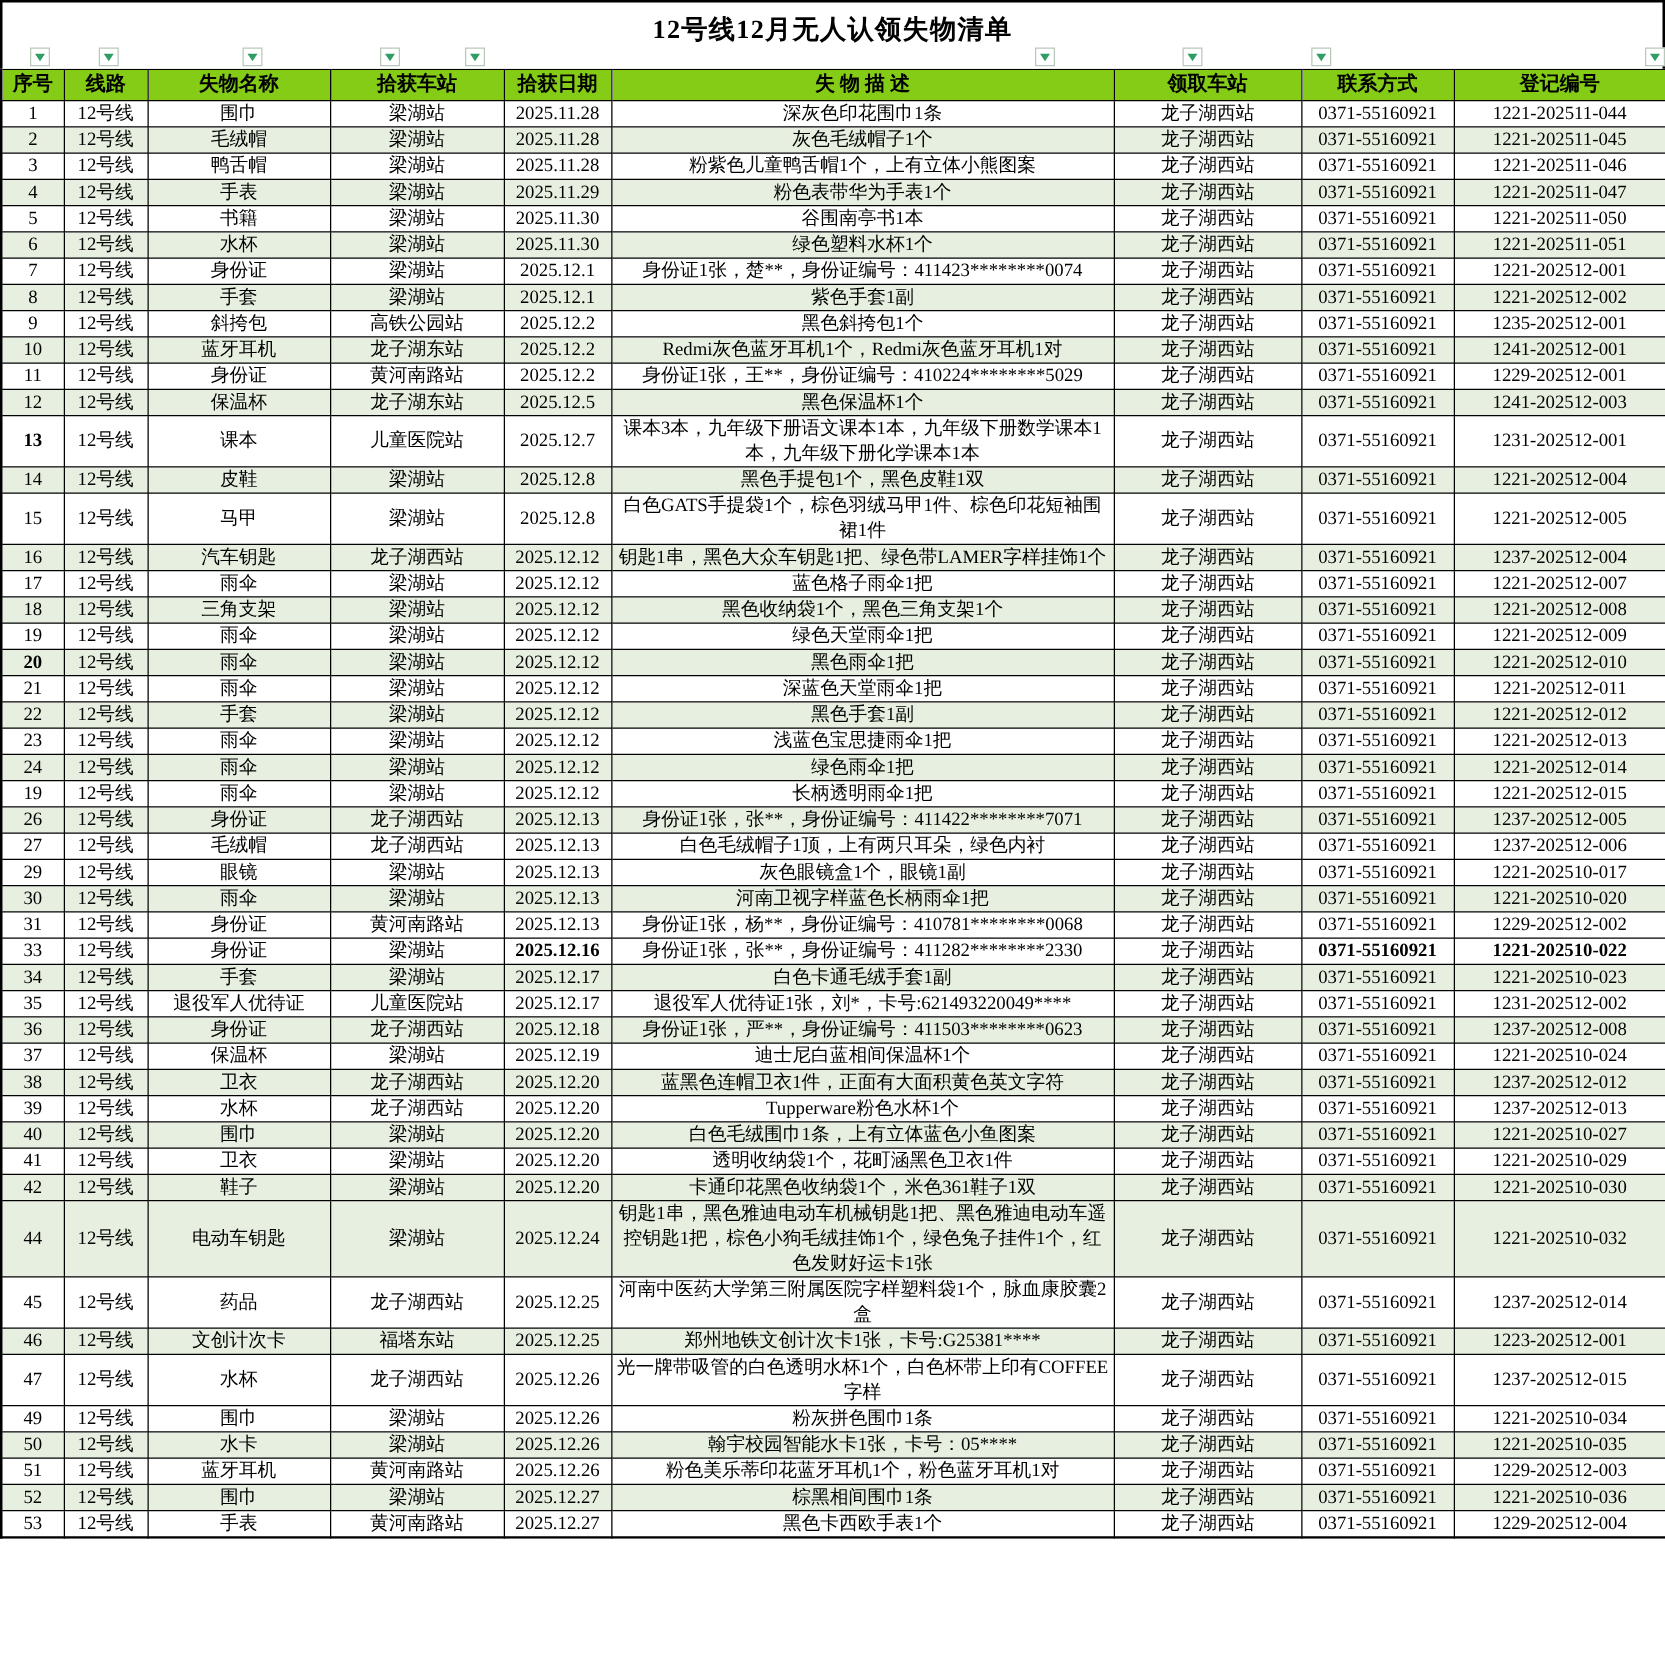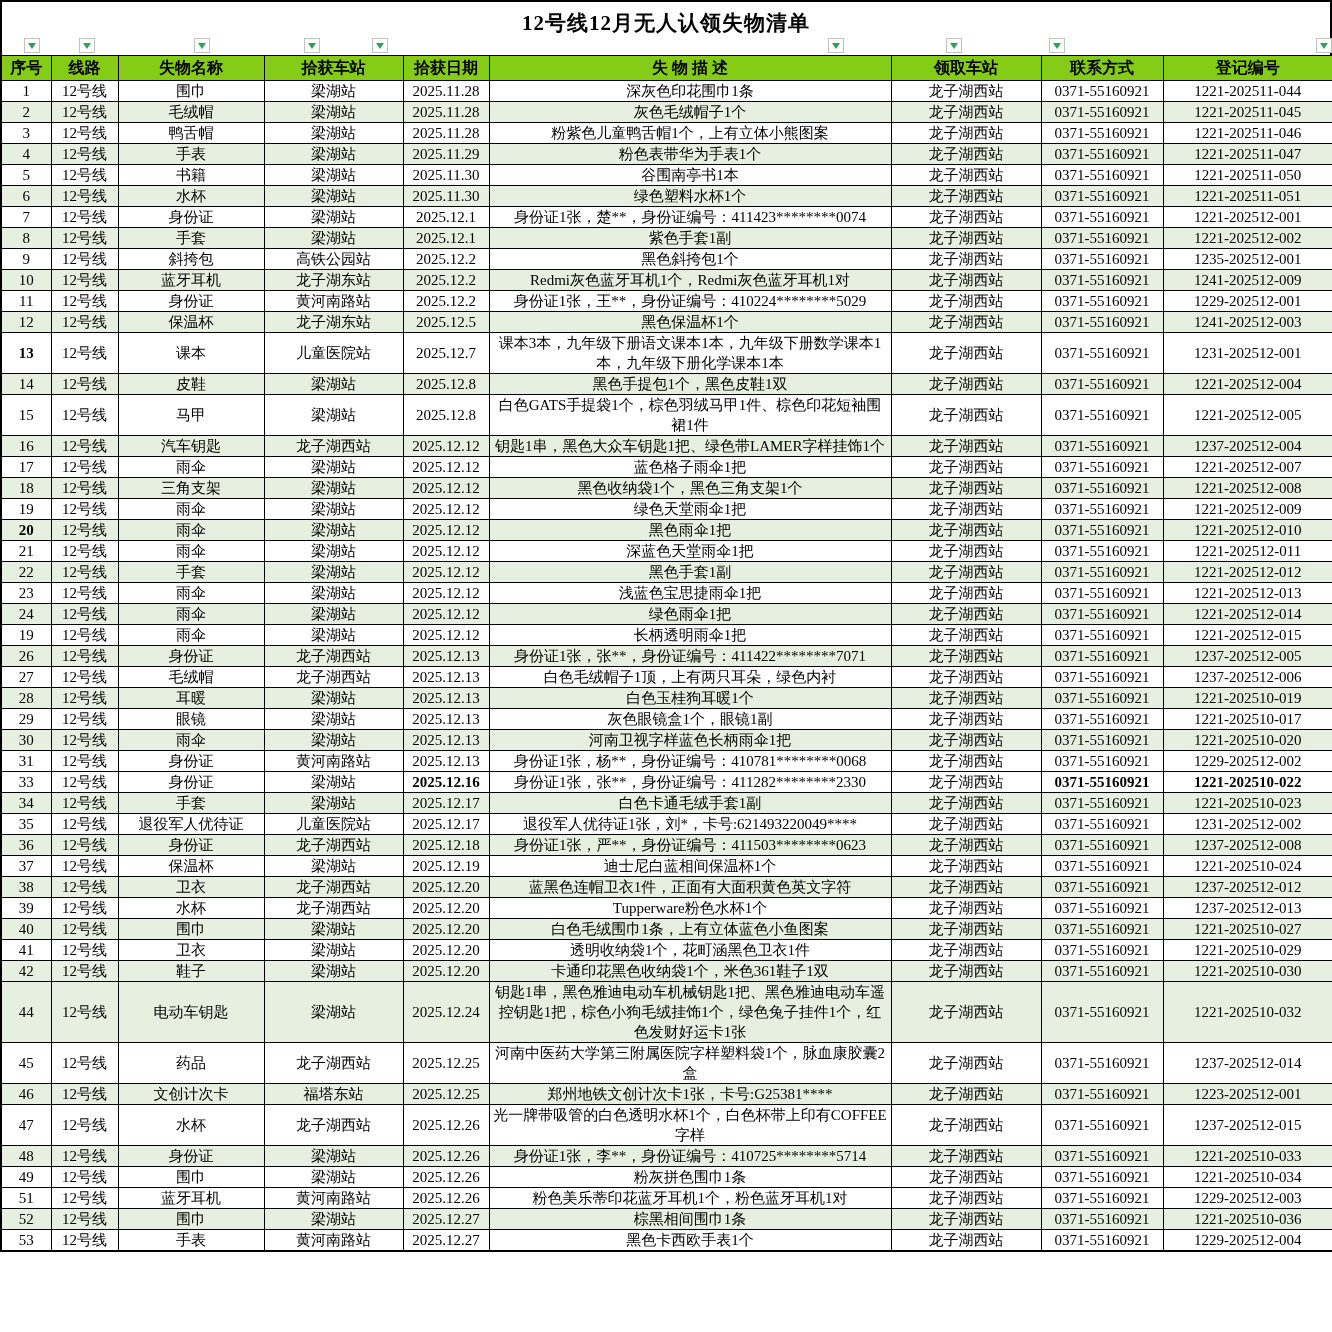--- a/index.html
+++ b/index.html
@@ -229,21 +229,21 @@
         </tr>
         <tr class="alt">
           <td>10</td>
           <td>12号线</td>
           <td>蓝牙耳机</td>
           <td>龙子湖东站</td>
           <td>2025.12.2</td>
           <td>Redmi灰色蓝牙耳机1个，Redmi灰色蓝牙耳机1对</td>
           <td>龙子湖西站</td>
           <td>0371-55160921</td>
-          <td>1241-202512-009</td>
+          <td>1241-202512-001</td>
         </tr>
         <tr>
           <td>11</td>
           <td>12号线</td>
           <td>身份证</td>
           <td>黄河南路站</td>
           <td>2025.12.2</td>
           <td>身份证1张，王**，身份证编号：410224********5029</td>
           <td>龙子湖西站</td>
           <td>0371-55160921</td>
@@ -418,31 +418,20 @@
           <td>27</td>
           <td>12号线</td>
           <td>毛绒帽</td>
           <td>龙子湖西站</td>
           <td>2025.12.13</td>
           <td>白色毛绒帽子1顶，上有两只耳朵，绿色内衬</td>
           <td>龙子湖西站</td>
           <td>0371-55160921</td>
           <td>1237-202512-006</td>
         </tr>
-        <tr class="alt">
-          <td>28</td>
-          <td>12号线</td>
-          <td>耳暖</td>
-          <td>梁湖站</td>
-          <td>2025.12.13</td>
-          <td>白色玉桂狗耳暖1个</td>
-          <td>龙子湖西站</td>
-          <td>0371-55160921</td>
-          <td>1221-202510-019</td>
-        </tr>
         <tr>
           <td>29</td>
           <td>12号线</td>
           <td>眼镜</td>
           <td>梁湖站</td>
           <td>2025.12.13</td>
           <td>灰色眼镜盒1个，眼镜1副</td>
           <td>龙子湖西站</td>
           <td>0371-55160921</td>
           <td>1221-202510-017</td>
@@ -616,41 +605,41 @@
           <td>47</td>
           <td>12号线</td>
           <td>水杯</td>
           <td>龙子湖西站</td>
           <td>2025.12.26</td>
           <td>光一牌带吸管的白色透明水杯1个，白色杯带上印有COFFEE字样</td>
           <td>龙子湖西站</td>
           <td>0371-55160921</td>
           <td>1237-202512-015</td>
         </tr>
-        <tr class="alt">
-          <td>48</td>
-          <td>12号线</td>
-          <td>身份证</td>
-          <td>梁湖站</td>
-          <td>2025.12.26</td>
-          <td>身份证1张，李**，身份证编号：410725********5714</td>
-          <td>龙子湖西站</td>
-          <td>0371-55160921</td>
-          <td>1221-202510-033</td>
-        </tr>
         <tr>
           <td>49</td>
           <td>12号线</td>
           <td>围巾</td>
           <td>梁湖站</td>
           <td>2025.12.26</td>
           <td>粉灰拼色围巾1条</td>
           <td>龙子湖西站</td>
           <td>0371-55160921</td>
           <td>1221-202510-034</td>
+        </tr>
+        <tr class="alt">
+          <td>50</td>
+          <td>12号线</td>
+          <td>水卡</td>
+          <td>梁湖站</td>
+          <td>2025.12.26</td>
+          <td>翰宇校园智能水卡1张，卡号：05****</td>
+          <td>龙子湖西站</td>
+          <td>0371-55160921</td>
+          <td>1221-202510-035</td>
         </tr>
         <tr>
           <td>51</td>
           <td>12号线</td>
           <td>蓝牙耳机</td>
           <td>黄河南路站</td>
           <td>2025.12.26</td>
           <td>粉色美乐蒂印花蓝牙耳机1个，粉色蓝牙耳机1对</td>
           <td>龙子湖西站</td>
           <td>0371-55160921</td>

